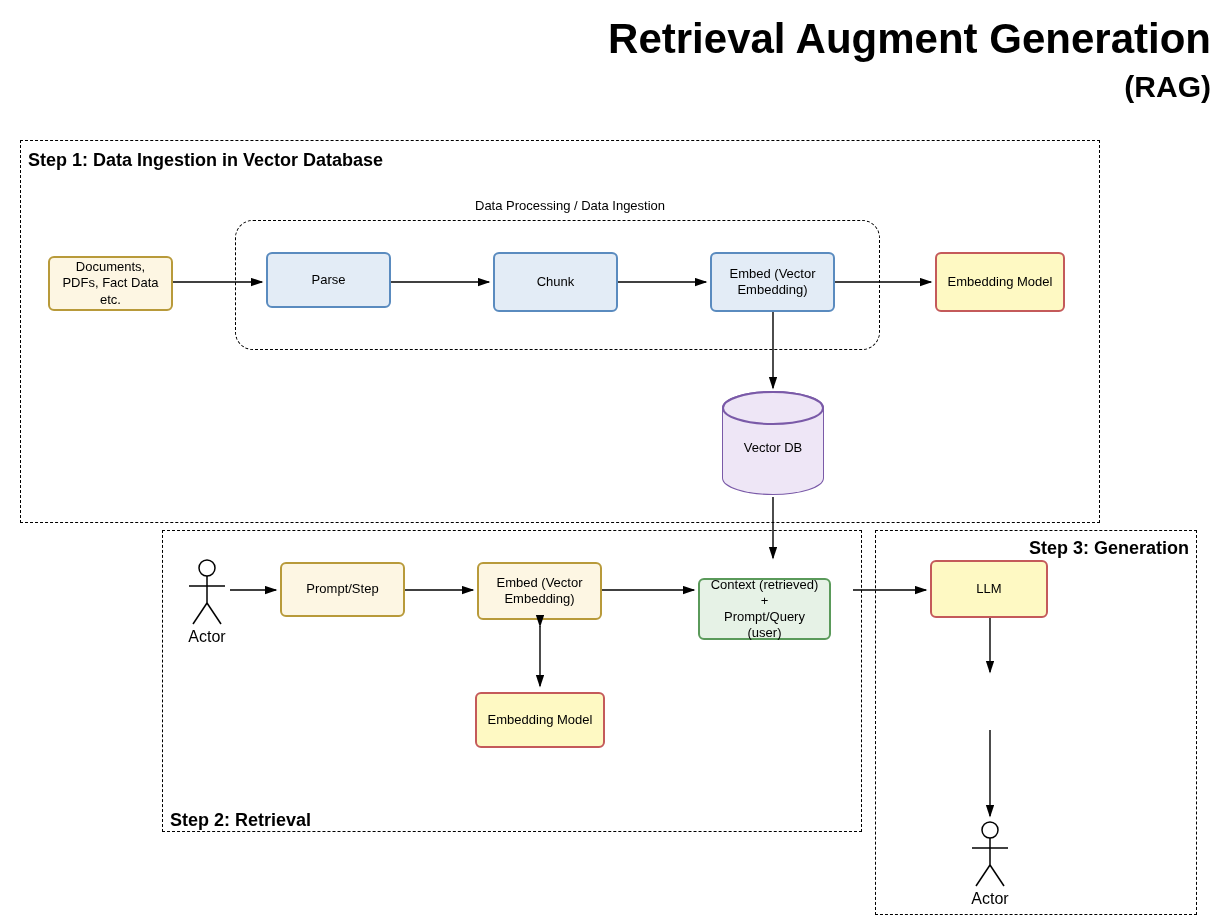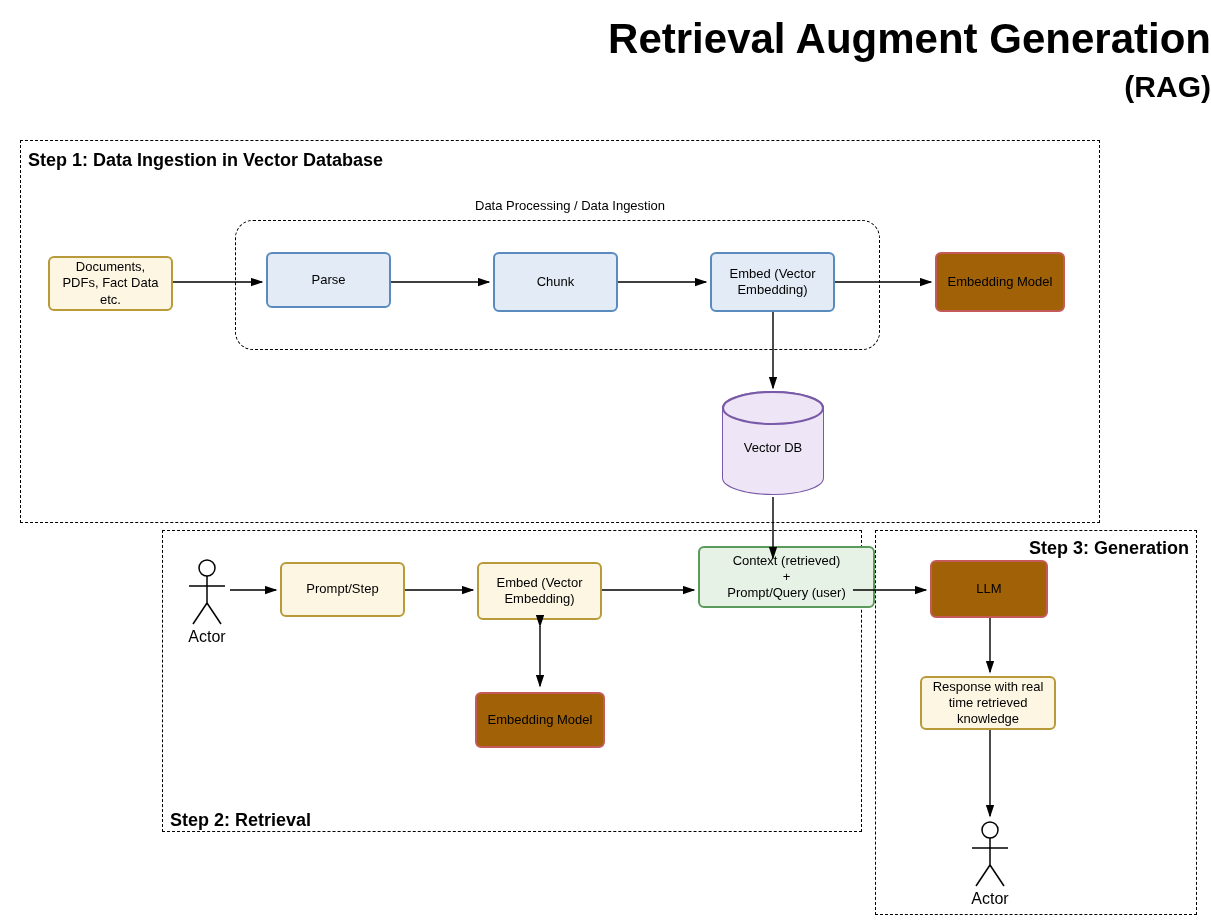--- a/index.html
+++ b/index.html
@@ -6,21 +6,21 @@
   .stage{position:relative;width:1211px;height:924px}
   .title{position:absolute;left:0;right:0;text-align:right;font-weight:700;color:#000}
   .title1{top:15px;font-size:42px}
   .title2{top:70px;font-size:30px}
   .step-box{position:absolute;border:1.5px dashed #000;box-sizing:border-box}
   .step-label{position:absolute;font-weight:700;font-size:18px}
   .inner-label{position:absolute;font-size:13px;font-weight:400}
   .node{position:absolute;display:flex;align-items:center;justify-content:center;text-align:center;font-size:13px;line-height:1.25;padding:4px 6px;box-sizing:border-box;border-radius:6px}
   .node-yellow{border:2px solid #b89a3a;background:#fdf6e3}
   .node-blue{border:2px solid #5a8bbf;background:#e3ecf6}
-  .node-red{border:2px solid #c45a5a;background:#a16207}
+  .node-red{border:2px solid #c45a5a;background:#fef9c3}
   .node-green{border:2px solid #5a9a5a;background:#e6f2e6}
   .cyl{position:absolute;width:110px;height:105px}
   .cyl svg{position:absolute;top:0;left:0}
   .cyl-label{position:absolute;left:0;right:0;top:50px;text-align:center;font-size:13px}
   .actor{position:absolute;width:48px;height:78px}
   .actor svg{position:absolute;top:0;left:0}
   .actor-label{position:absolute;left:-12px;right:-12px;top:70px;text-align:center;font-size:16px;white-space:nowrap}
   svg.arrows{position:absolute;top:0;left:0;pointer-events:none}
 </style>
 </head>
@@ -65,29 +65,28 @@
       <line x1="6" y1="28" x2="42" y2="28" stroke="#000" stroke-width="1.5"></line>
       <line x1="24" y1="45" x2="10" y2="66" stroke="#000" stroke-width="1.5"></line>
       <line x1="24" y1="45" x2="38" y2="66" stroke="#000" stroke-width="1.5"></line>
     </svg>
     <div class="actor-label">Actor</div>
   </div>
 
   <div class="node node-yellow" style="left:280px;top:562px;width:125px;height:55px">Prompt/Step</div>
   <div class="node node-yellow" style="left:477px;top:562px;width:125px;height:58px">Embed (Vector Embedding)</div>
   <div class="node node-red" style="left:475px;top:692px;width:130px;height:56px">Embedding Model</div>
-  <div class="node node-green" style="left:698px;top:546px;width:177px;height:62px;white-space:pre-line">Context (retrieved)
+  <div class="node node-green" style="left:698px;top:578px;width:133px;height:62px;white-space:pre-line">Context (retrieved)
 +
 Prompt/Query (user)</div>
 
   <div class="step-box" style="left:875px;top:530px;width:322px;height:385px"></div>
   <div class="step-label" style="right:22px;top:538px">Step 3: Generation</div>
 
   <div class="node node-red" style="left:930px;top:560px;width:118px;height:58px">LLM</div>
-  <div class="node node-yellow" style="left:920px;top:676px;width:136px;height:54px">Response with real time retrieved knowledge</div>
 
   <div class="actor" style="left:966px;top:820px">
     <svg width="48" height="70" viewBox="0 0 48 70">
       <circle cx="24" cy="10" r="8" fill="none" stroke="#000" stroke-width="1.5"></circle>
       <line x1="24" y1="18" x2="24" y2="45" stroke="#000" stroke-width="1.5"></line>
       <line x1="6" y1="28" x2="42" y2="28" stroke="#000" stroke-width="1.5"></line>
       <line x1="24" y1="45" x2="10" y2="66" stroke="#000" stroke-width="1.5"></line>
       <line x1="24" y1="45" x2="38" y2="66" stroke="#000" stroke-width="1.5"></line>
     </svg>
     <div class="actor-label">Actor</div>

